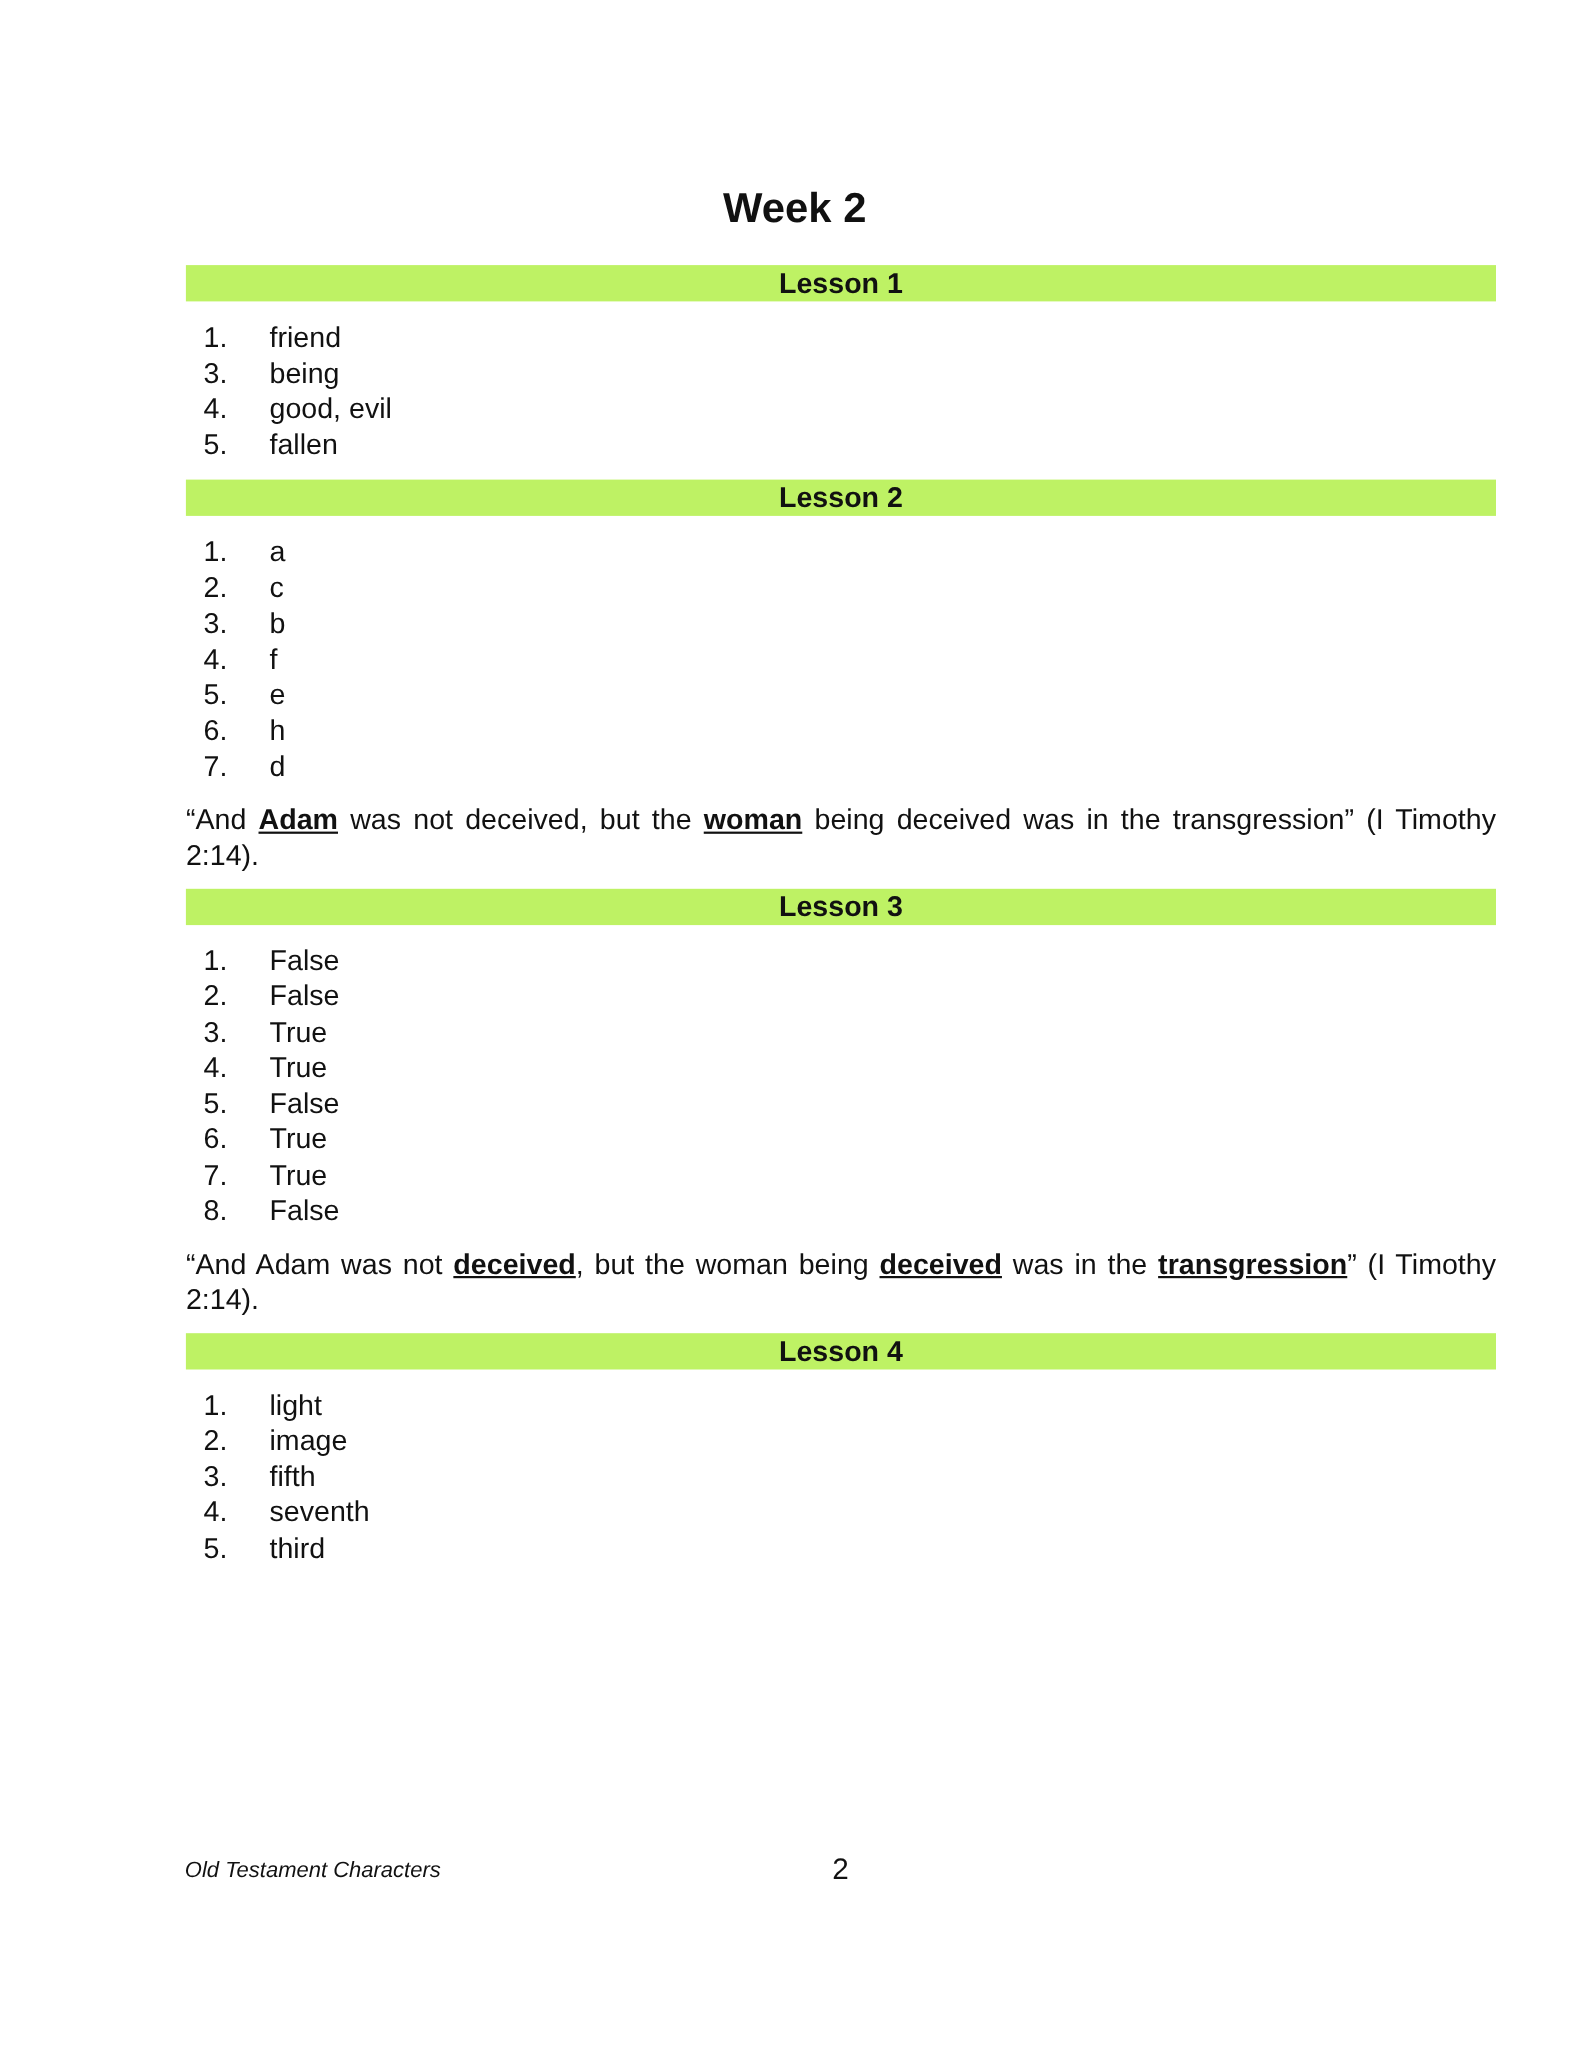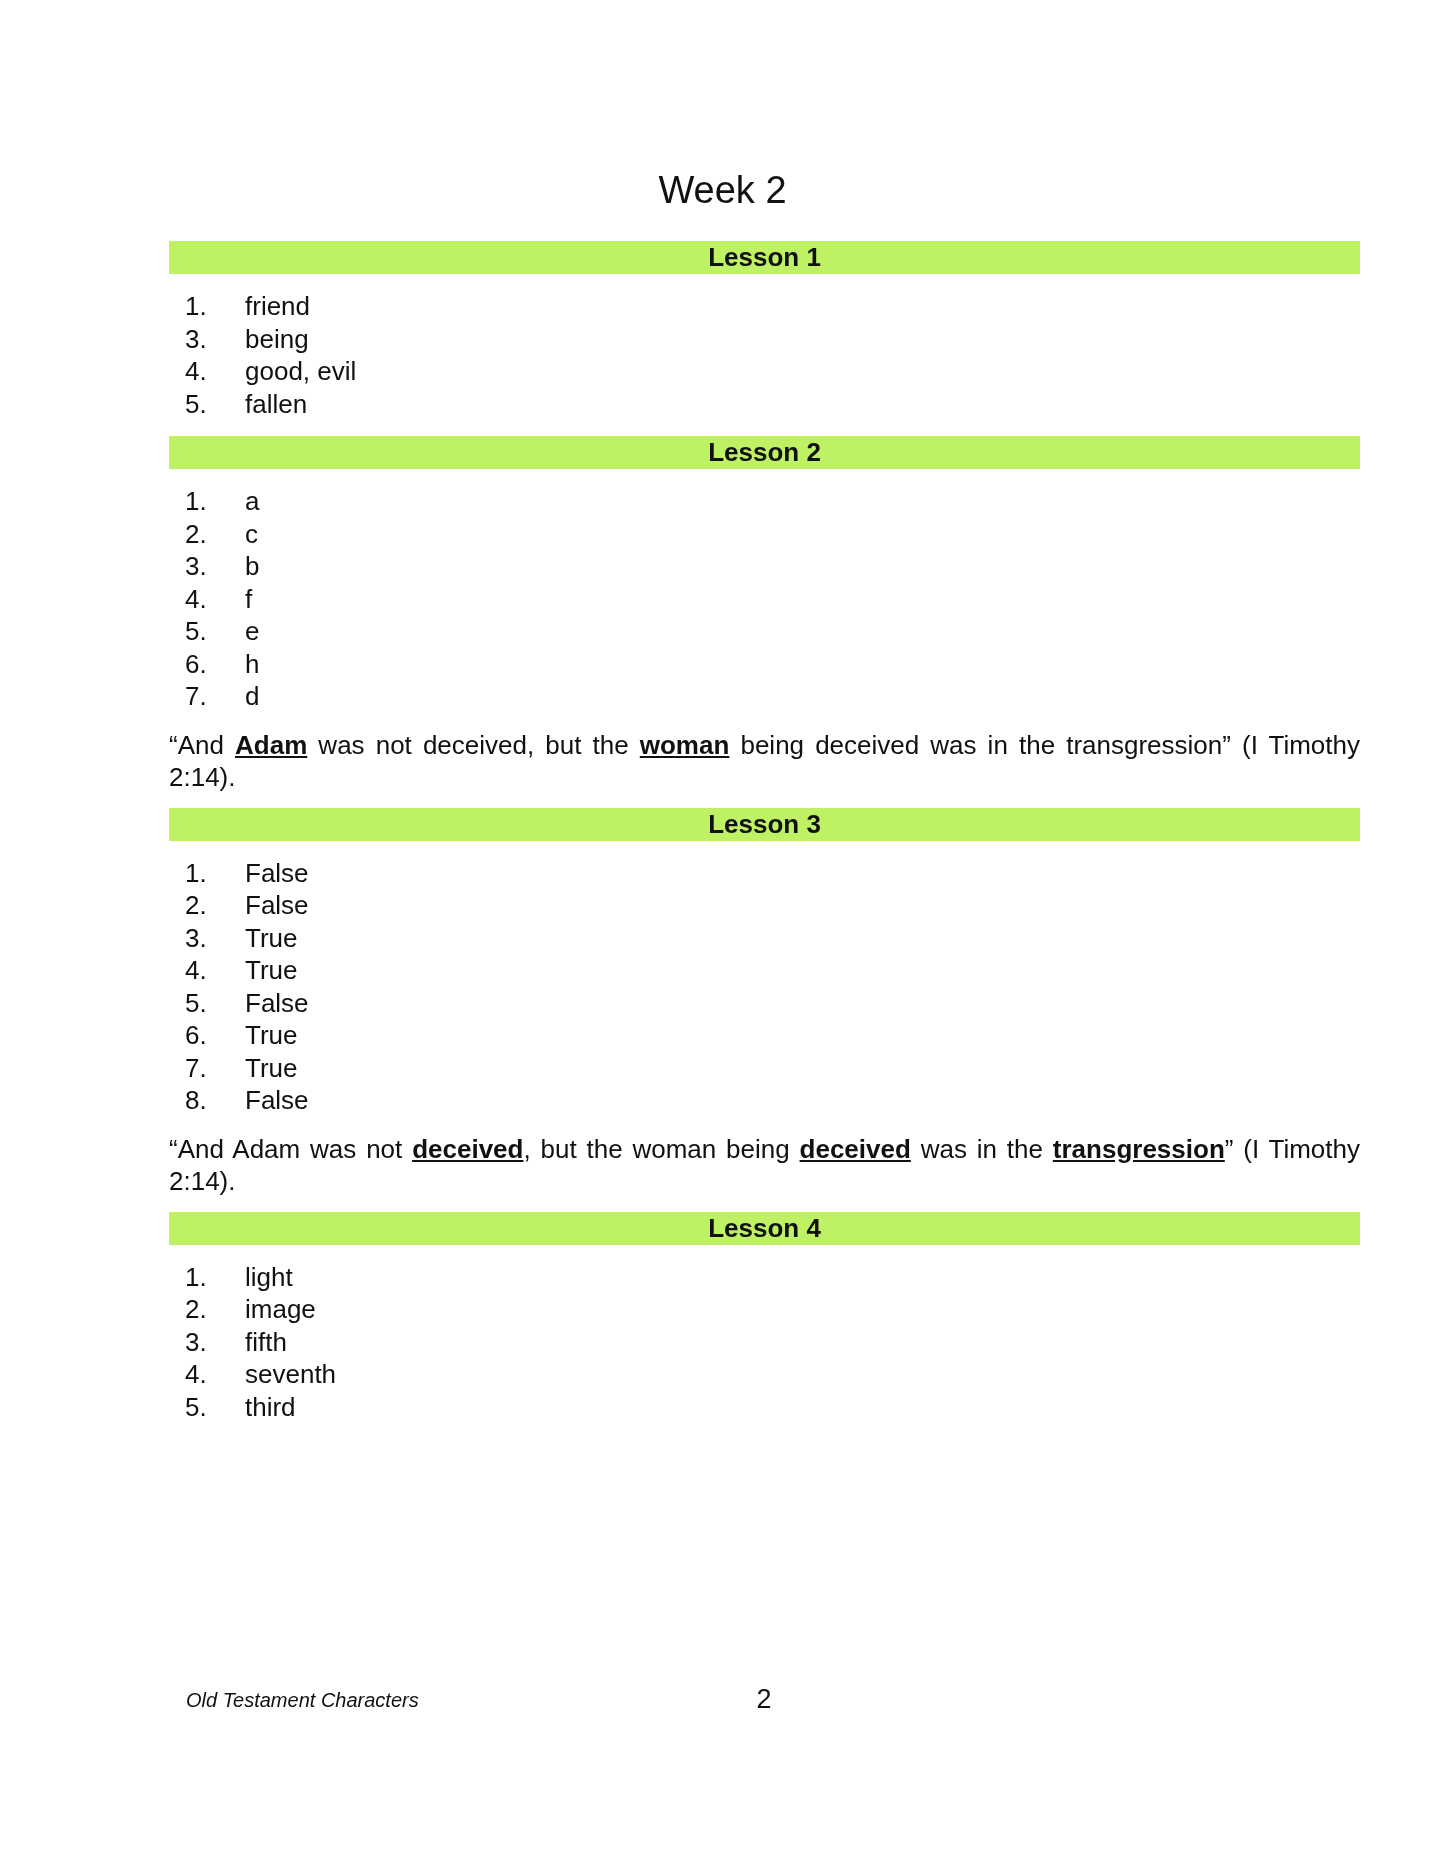--- a/index.html
+++ b/index.html
@@ -1,29 +1,29 @@
 <!DOCTYPE html>
 <html><head>
 <meta charset="utf-8">
 <style>
   html, body { margin: 0; padding: 0; background: #ffffff; }
   body { width: 1445px; height: 1870px; position: relative; overflow: hidden;
          font-family: "Liberation Sans", sans-serif; color: #111111; }
   .page-title { position: absolute; left: 0; width: 1445px; top: 166px; text-align: center;
-                font-weight: normal; font-size: 38px; line-height: 48px; margin: 0; }
+                font-weight: bold; font-size: 38px; line-height: 48px; margin: 0; }
   .content { position: absolute; left: 169px; top: 241px; width: 1191px; }
   .section { margin-bottom: 14px; }
   .bar { background: #bef264; height: 33px; line-height: 33px; text-align: center;
          font-weight: bold; font-size: 26px; }
   .items { list-style: none; margin: 16px; padding: 0; }
   .item { height: 32.5px; line-height: 32.5px; font-size: 26px; white-space: nowrap; }
   .num { display: inline-block; width: 60px; }
   .quote { font-size: 26px; line-height: 32.5px; text-align: justify; text-align-last: left; margin: 0; }
   .quote u { font-weight: bold; margin-top: 16px; }
-  .footer-left { position: absolute; left: 186px; top: 1686px; font-style: italic; font-size: 20px; line-height: 28px; }
+  .footer-left { position: absolute; left: 168px; top: 1686px; font-style: italic; font-size: 20px; line-height: 28px; }
   .footer-page { position: absolute; left: 0; width: 1528px; top: 1682px; text-align: center; font-size: 27px; line-height: 34px; }
 </style>
 </head>
 <body>
 
 <h1 class="page-title">Week 2</h1>
 
 <div class="content" id="content">
     <section class="section">
       <div class="bar">Lesson 1</div>

